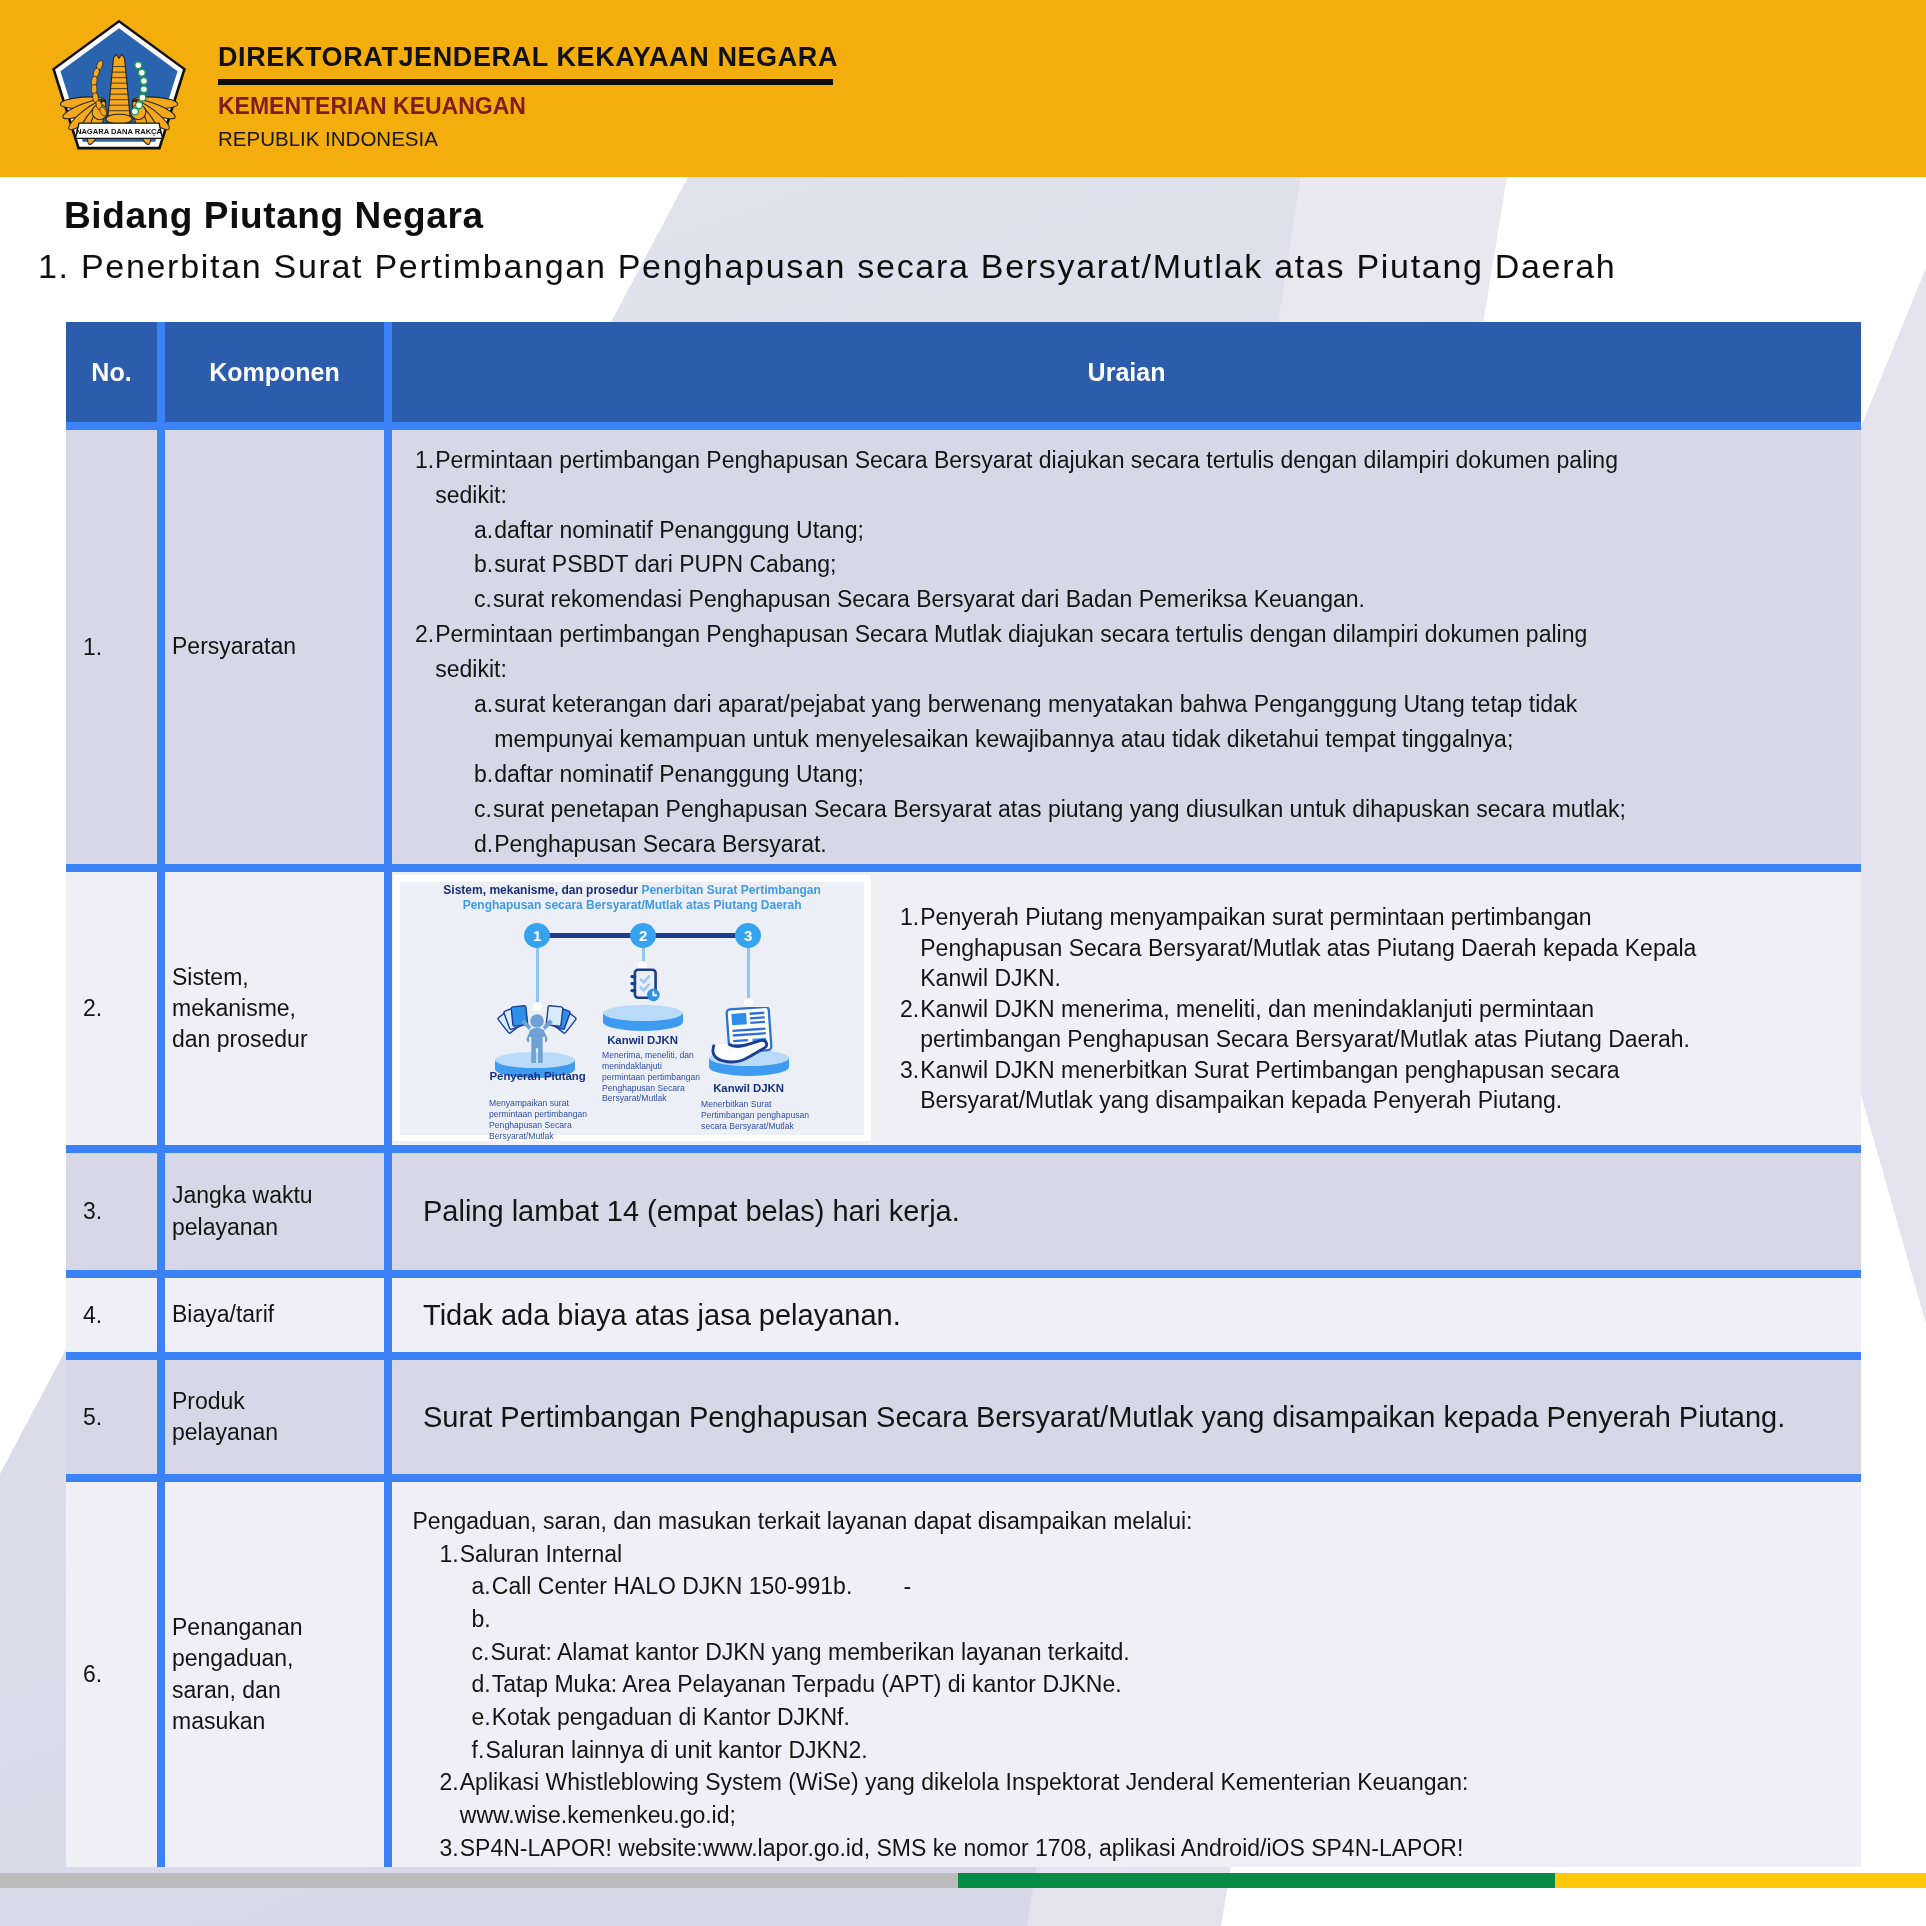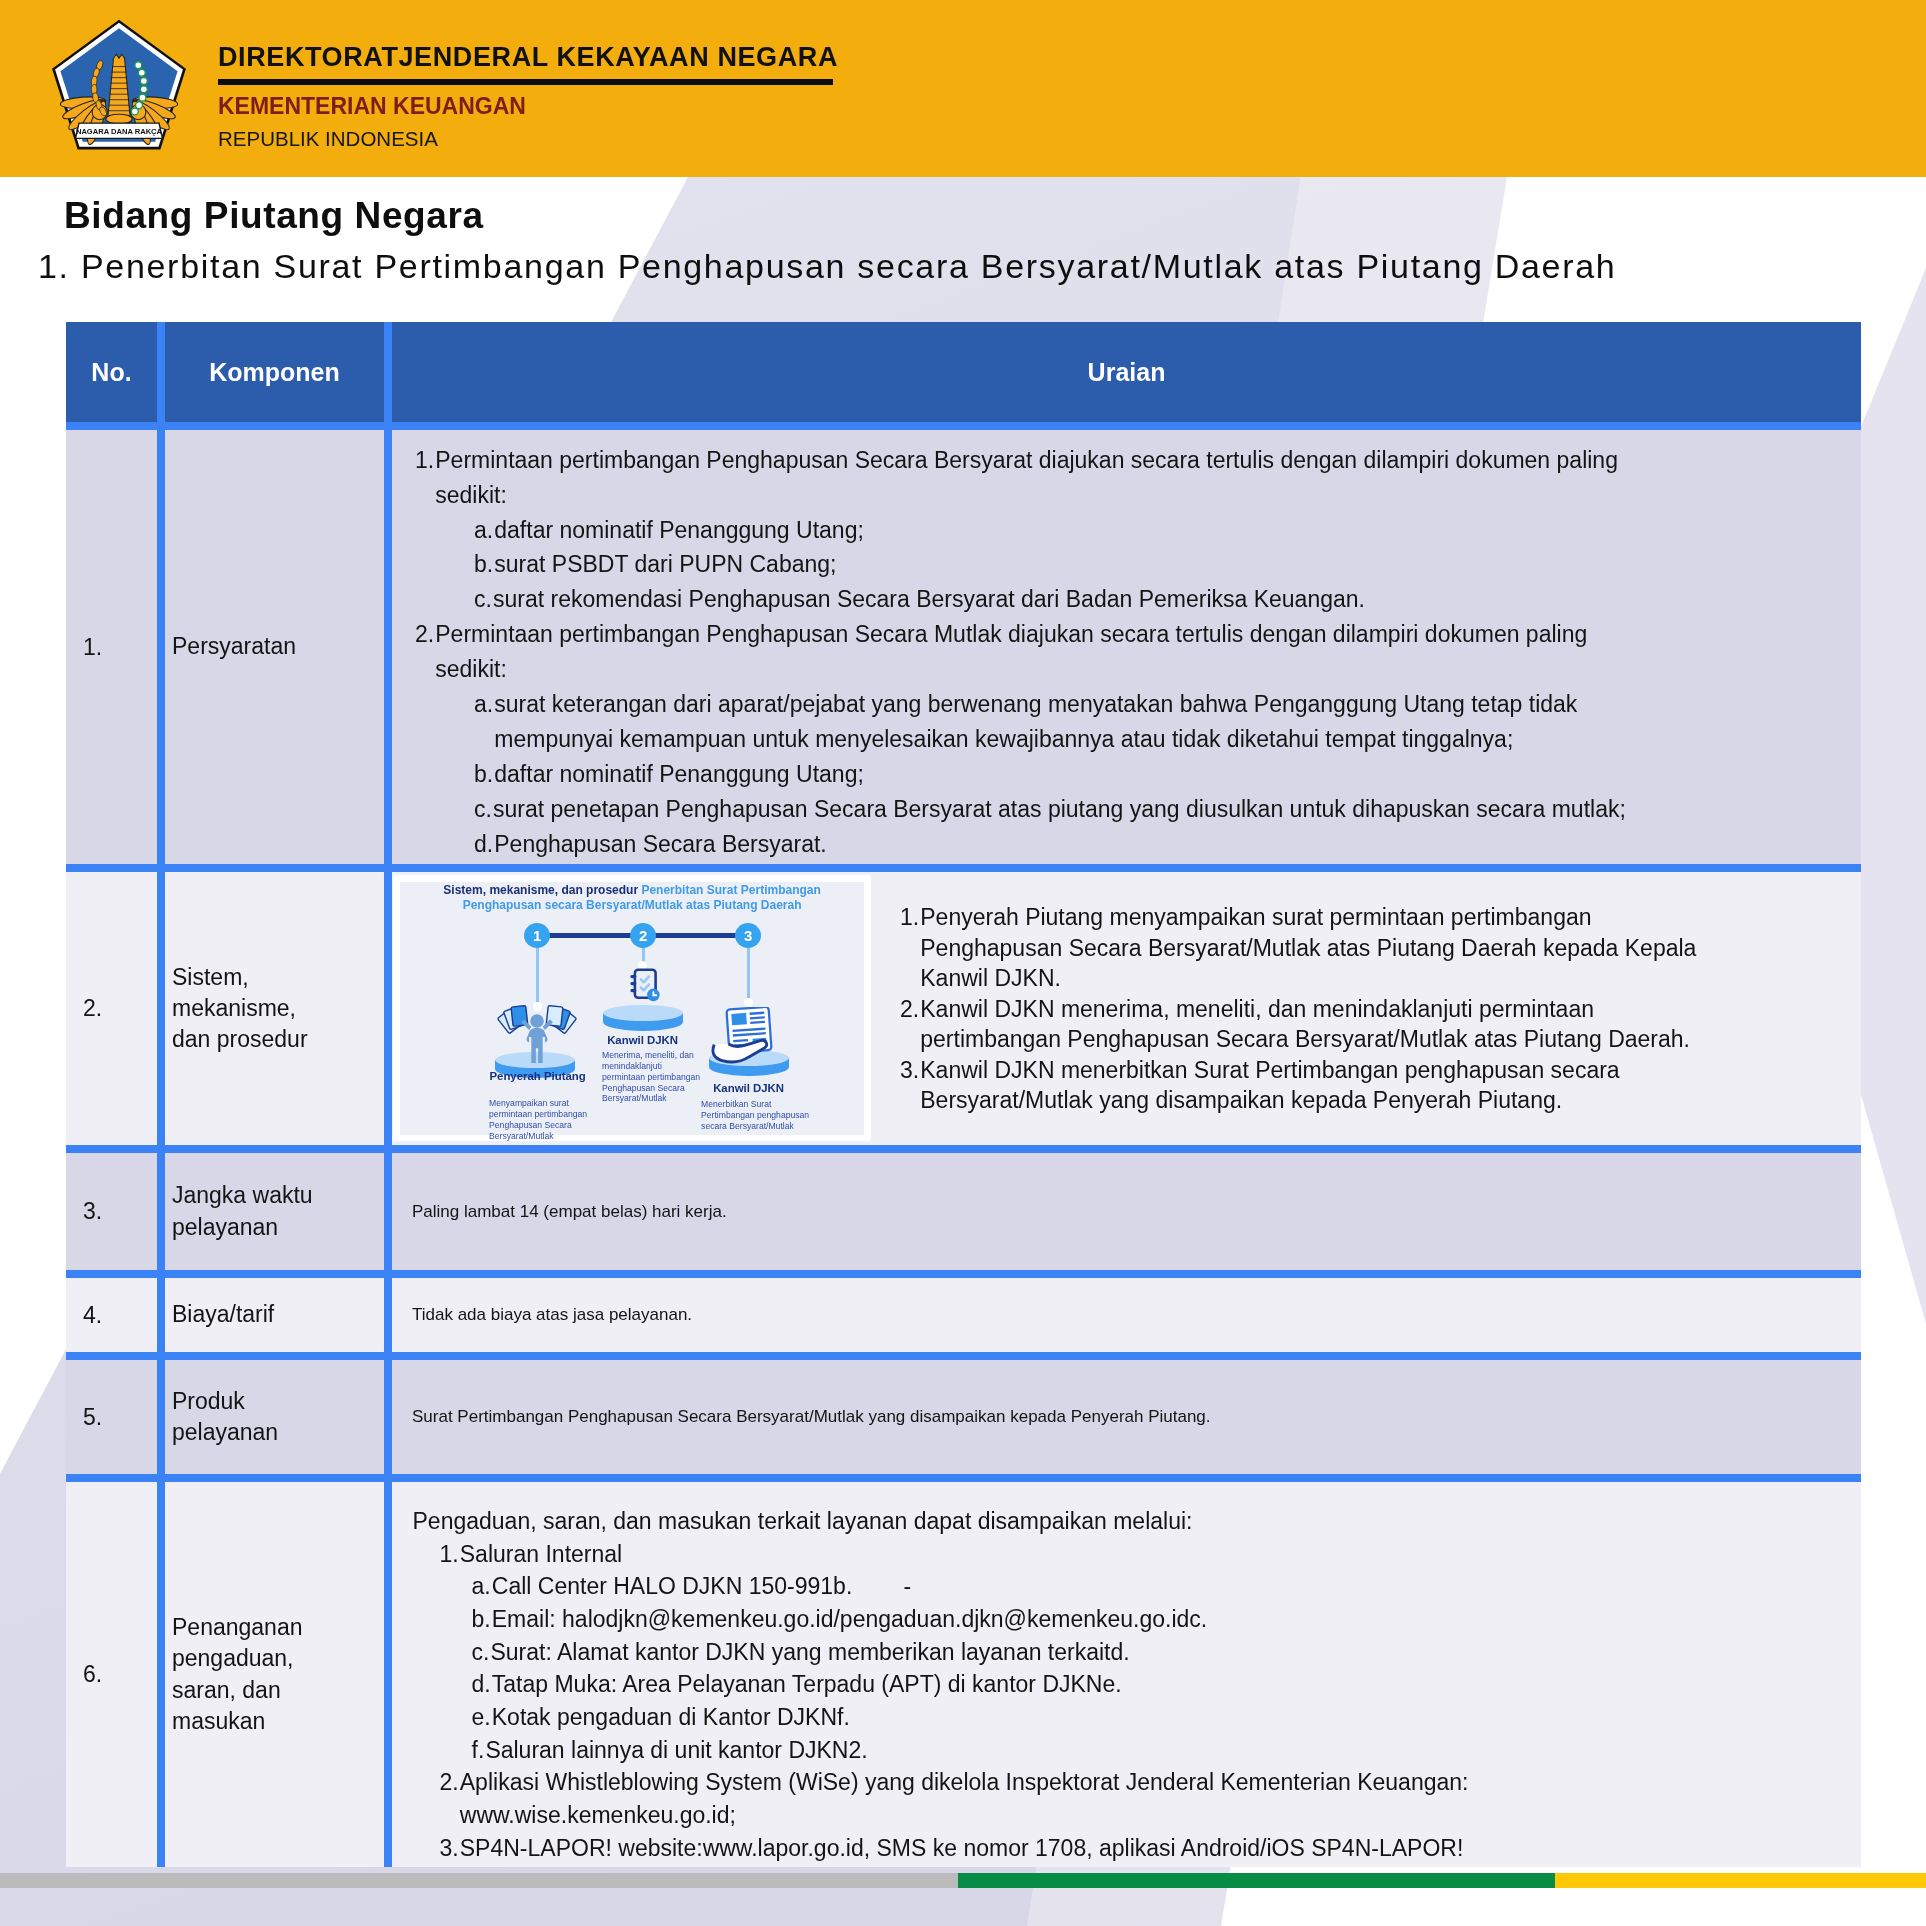--- a/index.html
+++ b/index.html
@@ -32,21 +32,21 @@
        display:grid;grid-template-columns:91px 219px 1fr;
        grid-template-rows:100px 434px 273px 117px 74px 114px 385px;gap:8px;}
   .cell{overflow:hidden;}
   .hcell{background:#2C5CAC;color:#fff;font-size:25px;font-weight:bold;
          display:flex;align-items:center;justify-content:center;}
   .odd{background:#D8D7E7;}
   .even{background:#F0EFF5;}
   .no-cell{display:flex;align-items:center;padding-left:17px;font-size:23px;}
   .komp-cell{display:flex;align-items:center;padding-left:7px;font-size:23px;
              white-space:pre-line;line-height:1.35;}
-  .plain-cell{display:flex;align-items:center;padding-left:20px;font-size:17px;}
+  .plain-cell{display:flex;align-items:center;padding-left:31px;font-size:29px;}
   .list-cell{padding:12.6px 23px 0 23px;font-size:23px;line-height:1.52;}
   .list-cell.r6{padding:23px 23px 0 20.5px;line-height:1.42;}
   .li{display:flex;}
   .li .m{flex:0 0 auto;white-space:pre;margin-right:1.1px;}
   .li .t{white-space:pre-wrap;}
   .ind1{margin-left:27px;}
   .ind2{margin-left:59px;}
   
   .r2-cell{position:relative;padding:0;}
   .dcard{position:absolute;left:1.1px;top:3.4px;width:478px;height:266px;background:#ffffff;border-radius:2.3px;}
@@ -362,21 +362,20 @@
       <div class="li ind1">
         <span class="m">1.</span>
         <span class="t">Saluran Internal</span>
       </div>
       <div class="li ind2">
         <span class="m">a.</span>
         <span class="t">Call Center HALO DJKN 150-991b.&nbsp;&nbsp;&nbsp;&nbsp;&nbsp;&nbsp;&nbsp;&nbsp;-</span>
       </div>
       <div class="li ind2">
         <span class="m">b.</span>
-        <span class="t">Email: halodjkn@kemenkeu.go.id/pengaduan.djkn@kemenkeu.go.idc.</span>
       </div>
       <div class="li ind2">
         <span class="m">c.</span>
         <span class="t">Surat: Alamat kantor DJKN yang memberikan layanan terkaitd.</span>
       </div>
       <div class="li ind2">
         <span class="m">d.</span>
         <span class="t">Tatap Muka: Area Pelayanan Terpadu (APT) di kantor DJKNe.</span>
       </div>
       <div class="li ind2">

